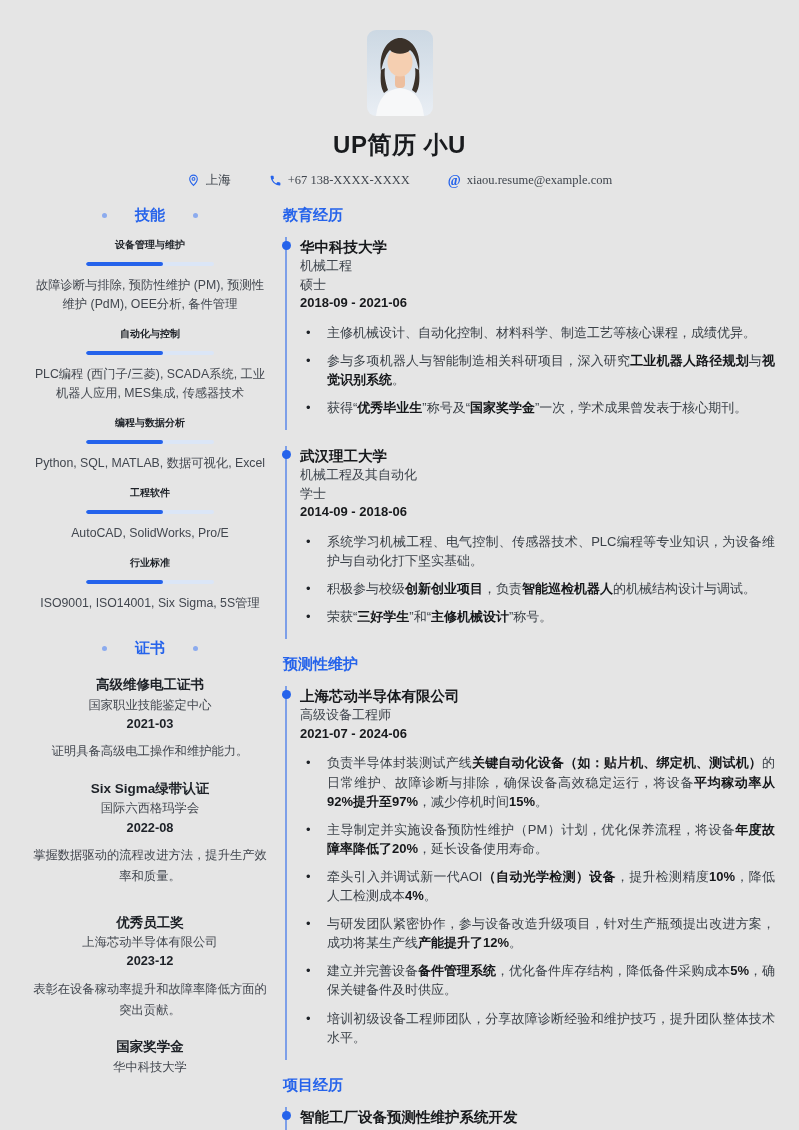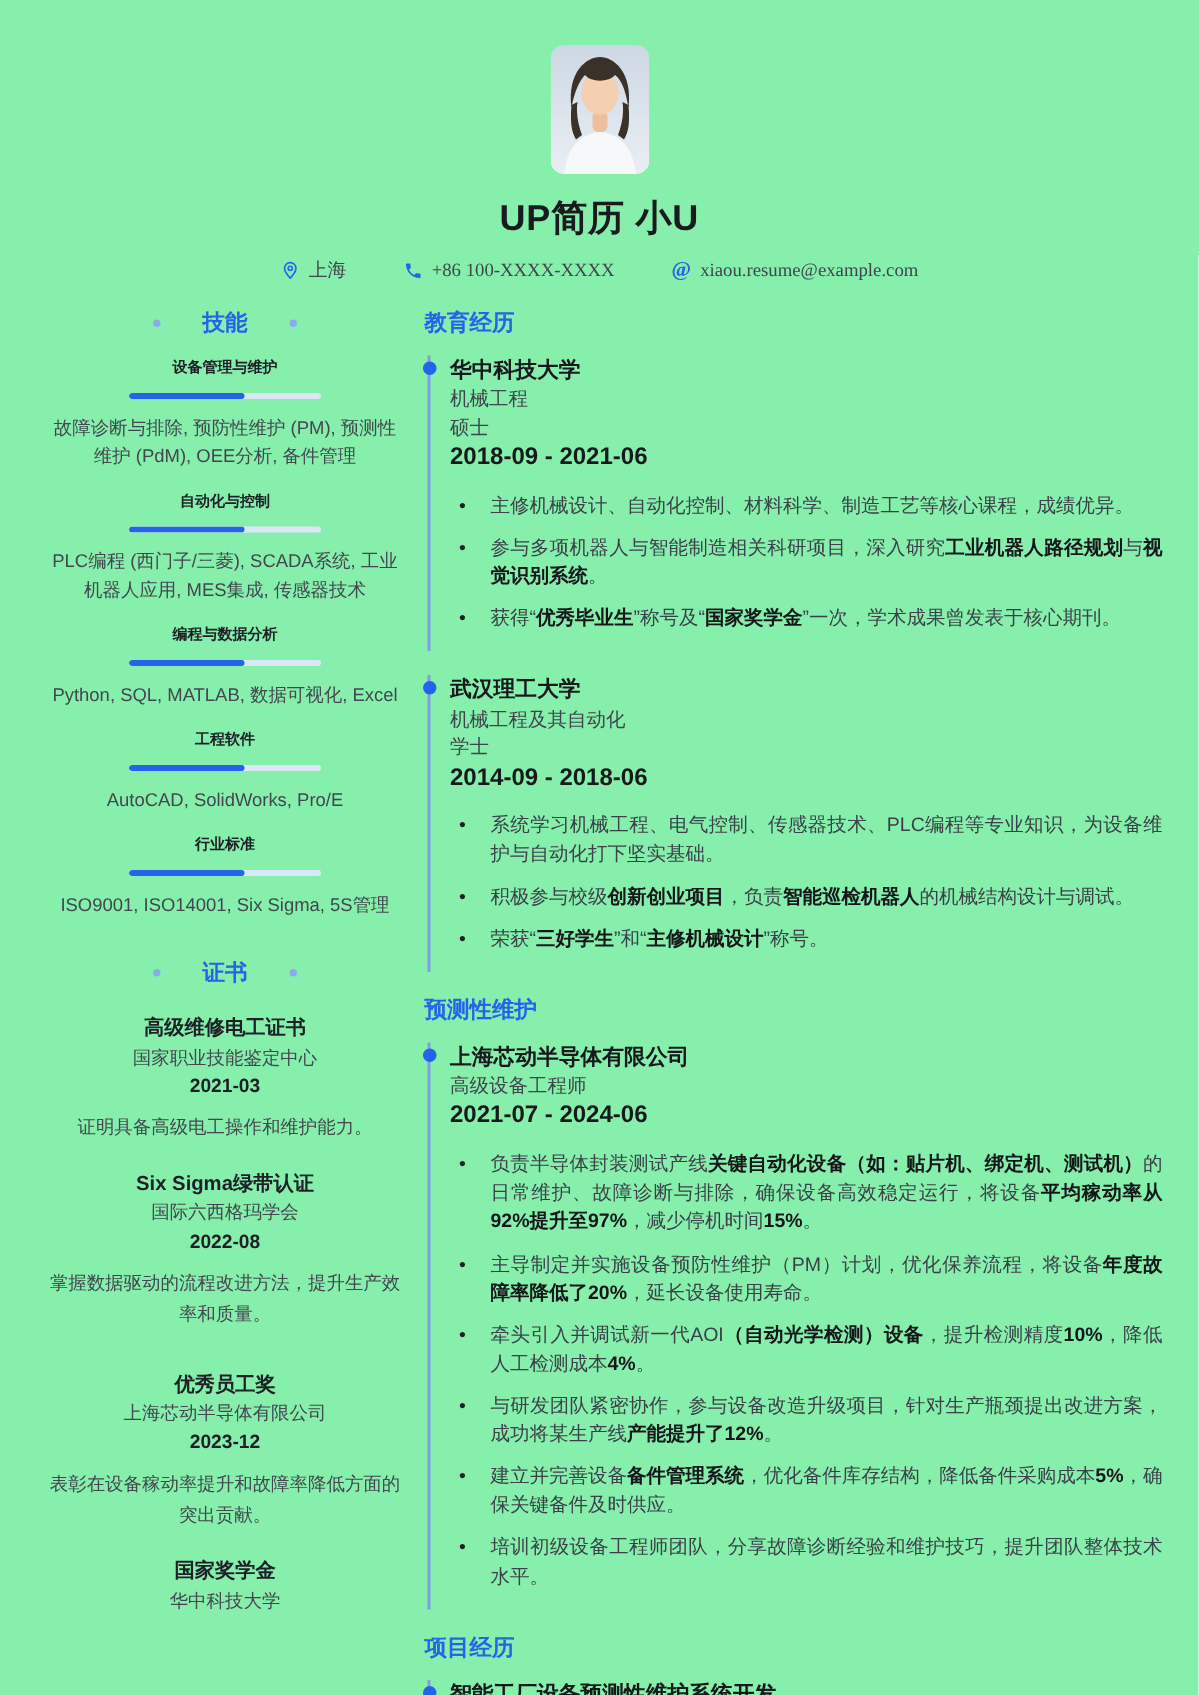--- a/index.html
+++ b/index.html
@@ -1,18 +1,18 @@
 <!DOCTYPE html>
 <html><head>
 <meta charset="utf-8">
 <style>
   * { box-sizing: border-box; }
   html,body { margin:0; padding:0; background:#ffffff; }
   body { font-family:"Liberation Sans","DejaVu Sans",sans-serif; }
-  .page { width:799px; height:1130px; background:#86efac; overflow:hidden; color:#3f454d; }
+  .page { width:799px; height:1130px; background:#e5e5e5; overflow:hidden; color:#3f454d; }
 
   
   .header { text-align:center; padding-top:30px; }
   .photo { width:66px; height:86px; border-radius:9px; overflow:hidden; margin:0 auto; display:block; }
   .name { font-size:24px; font-weight:700; color:#191b1e; margin:13px 0 0; letter-spacing:.5px; }
   .contact { margin-top:11px; display:flex; justify-content:center; align-items:center; gap:38px;
              font-size:12.5px; color:#3f454d;font-family:Liberation Serif, serif; }
   .citem { display:inline-flex; align-items:center; gap:6px; }
   .cic { color:#2563eb; display:inline-flex; align-items:center; }
   .cic svg { display:block; }
@@ -41,21 +41,21 @@
   .mini-desc   { font-size:12.3px; color:#42474f; line-height:1.7; margin-top:8px; }
 
   
   .main-sec + .main-sec { margin-top:8px; }
   .main-title { color:#2563eb; font-size:15px; font-weight:700; margin:2px 0 12px; }
   .entry { position:relative; border-left:2px solid #7d9fe8; padding:0 0 4px 13px; margin:0 0 16px 2px; }
   .entry::before { content:""; position:absolute; left:-5.5px; top:4px; width:9px; height:9px;
                    border-radius:50%; background:#2563eb; }
   .entry-title { font-size:14.5px; font-weight:700; color:#17191c; line-height:1.4; }
   .entry-meta  { font-size:13px; color:#3f454d; line-height:1.42; }
-  .entry-dates { font-size:16px; font-weight:700; color:#17191c; line-height:1.42; }
+  .entry-dates { font-size:13px; font-weight:700; color:#17191c; line-height:1.42; }
   ul.bullets { list-style:none; margin:10px 0 0; padding:0; }
   ul.bullets > li { position:relative; padding-left:27px; font-size:13px; line-height:1.47;
                     color:#3b4148; text-align:justify; margin-bottom:9px; }
   ul.bullets > li::before { content:"\2022"; position:absolute; left:6px; color:#1d2127; }
   b { color:#15171a; }
 </style>
 </head>
 <body>
 
 <div class="page">
@@ -88,21 +88,21 @@
           </svg>
         </span>
         <span>上海</span>
       </span>
       <span class="citem">
         <span class="cic">
           <svg width="13" height="13" viewBox="0 0 24 24" fill="currentColor">
             <path d="M6.62 10.79a15.1 15.1 0 0 0 6.59 6.59l2.2-2.2a1 1 0 0 1 1.01-.25c1.12.37 2.33.57 3.58.57a1 1 0 0 1 1 1V20a1 1 0 0 1-1 1C10.85 21 3 13.15 3 4a1 1 0 0 1 1-1h3.5a1 1 0 0 1 1 1c0 1.25.2 2.46.57 3.58a1 1 0 0 1-.25 1.01l-2.2 2.2z"></path>
           </svg>
         </span>
-        <span>+86 100-XXXX-XXXX</span>
+        <span>+67 138-XXXX-XXXX</span>
       </span>
       <span class="citem">
         <span class="cic at-glyph">@</span>
         <span>xiaou.resume@example.com</span>
       </span>
     </div>
   </div>
 
   <div class="columns">
 

